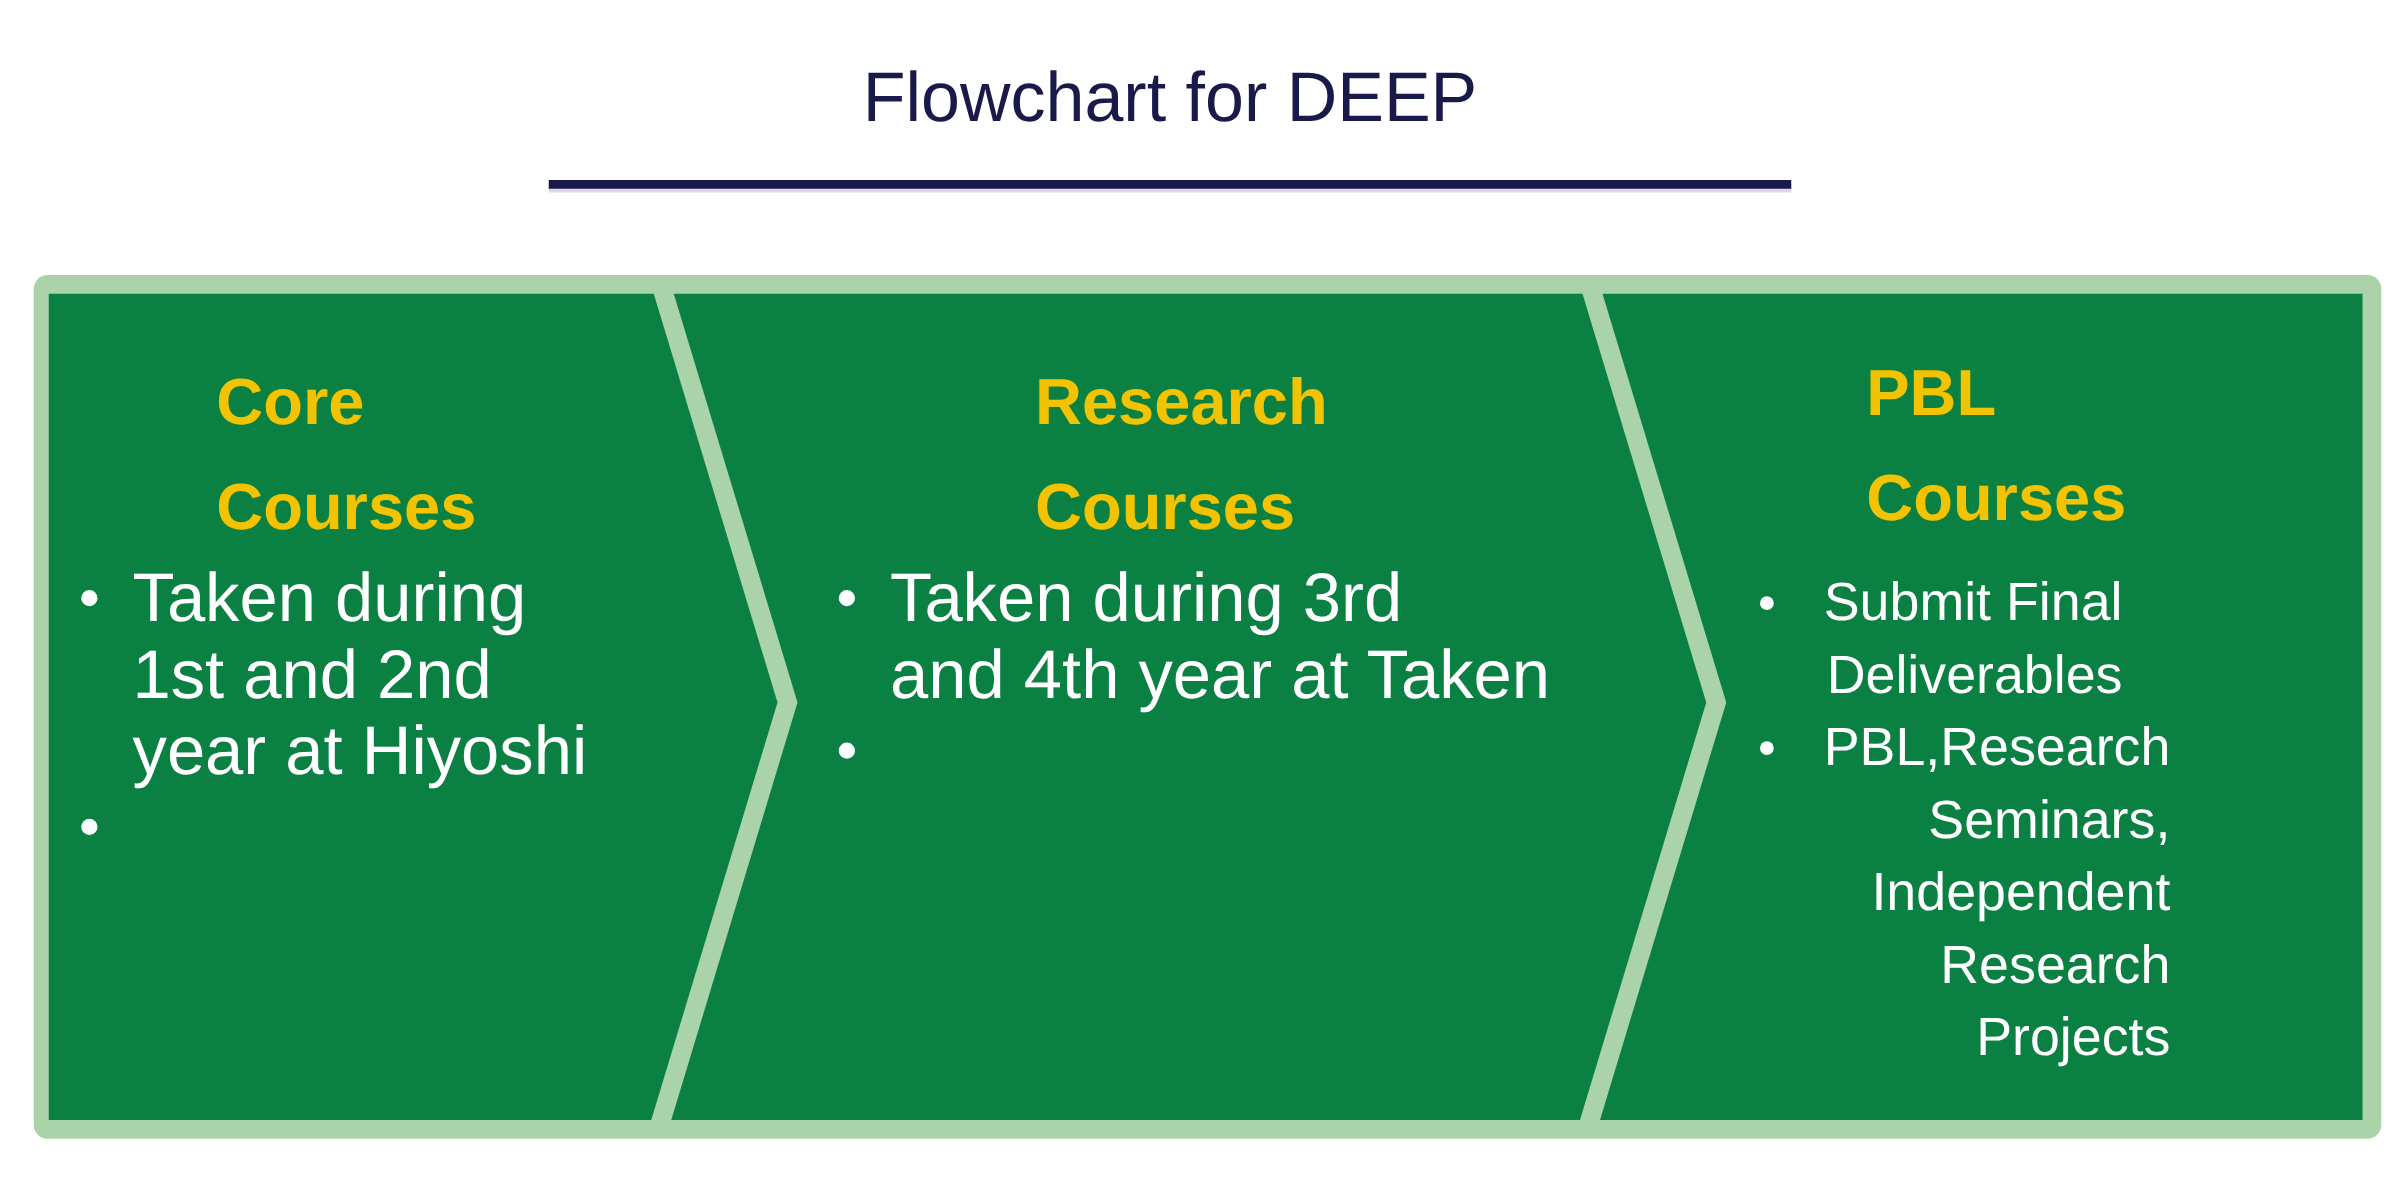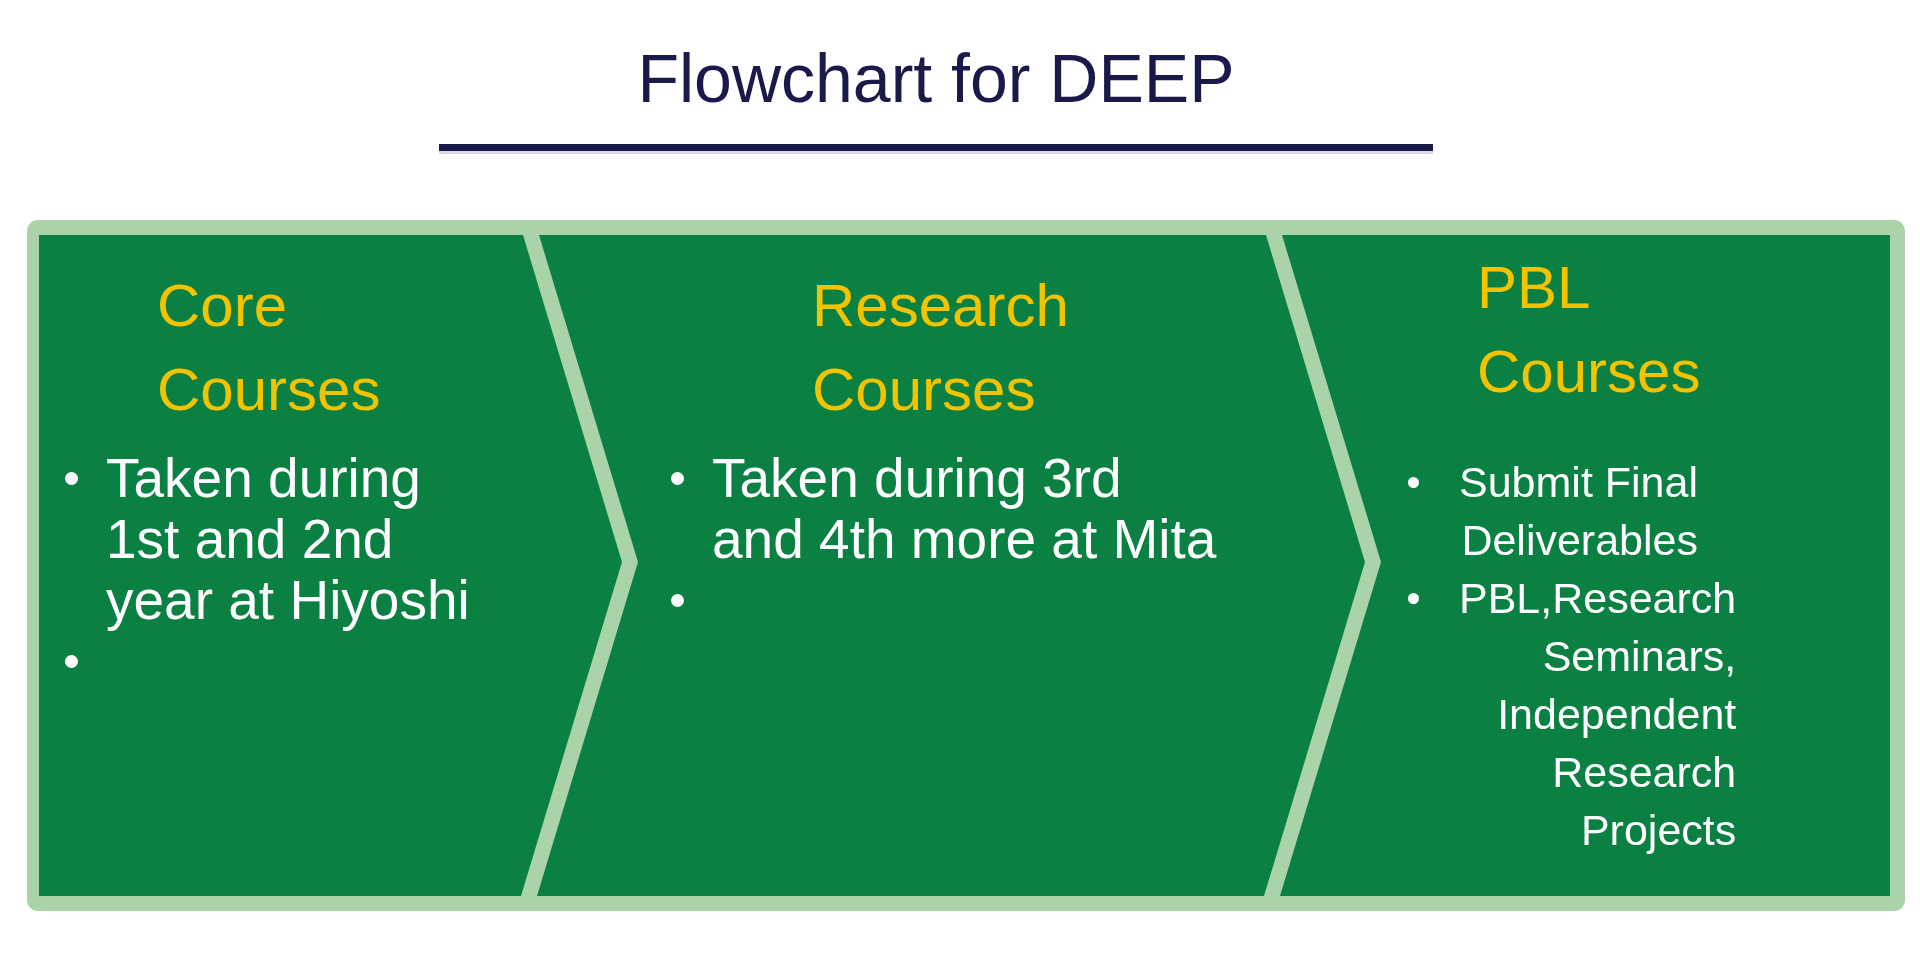--- a/index.html
+++ b/index.html
@@ -8,42 +8,42 @@
     width:1920px;height:958px;
     background:#ffffff;
     font-family:"Liberation Sans", sans-serif;
     overflow:hidden;
   }
   
   .title-block{position:absolute;left:439px;top:0;width:994px;height:160px;}
   .title-block h1{
     margin:0;position:absolute;top:36px;left:0;width:100%;
     text-align:center;
-    font-size:68px;line-height:84px;font-weight:400;
+    font-size:56px;line-height:84px;font-weight:400;
     color:var(--navy,#1A1A4A);
     letter-spacing:0px;
     white-space:pre;
   }
   .title-underline{
     position:absolute;left:0;top:144px;width:994px;height:7px;
     background:var(--navy,#1A1A4A);
     box-shadow:0 3px 0 rgba(185,185,215,.55);
   }
   
   svg.flow{position:absolute;left:0;top:0;}
   
   .panel-heading{
-    margin:0;position:absolute;
-    font-size:60px;line-height:84px;font-weight:400;
+    margin:16px;position:absolute;
+    font-size:52px;line-height:84px;font-weight:700;
     color:var(--yellow,#F3C300);
     white-space:pre;
   }
   .heading-1{left:157px;top:264px;}
   .heading-2{left:812px;top:264px;}
-  .heading-3{left:1477px;top:246px;}
+  .heading-3{left:1477px;top:257px;}
   .bullets{position:absolute;display:flex;flex-direction:column;}
   .bullets-1{left:65px;top:448px;}
   .bullets-2{left:671px;top:448px;}
   .bullets-3{left:1408px;top:453px;text-align:right;}
   .bullet{display:flex;align-items:flex-start;}
   .dot{
     flex:0 0 auto;width:13px;height:13px;border-radius:50%;
     background:#ffffff;margin-top:24px;
   }
   .bullet-text{
@@ -87,21 +87,21 @@
     </div>
   </section>
 
   <section>
     <h2 class="panel-heading heading-2">Research
 Courses</h2>
     <div class="bullets bullets-2">
       <div class="bullet">
         <span class="dot"></span>
         <span class="bullet-text">Taken during 3rd
-and 4th more at Mita</span>
+and 4th year at Taken</span>
       </div>
       <div class="bullet">
         <span class="dot"></span>
       </div>
     </div>
   </section>
 
   <section>
     <h2 class="panel-heading heading-3">PBL
 Courses</h2>

